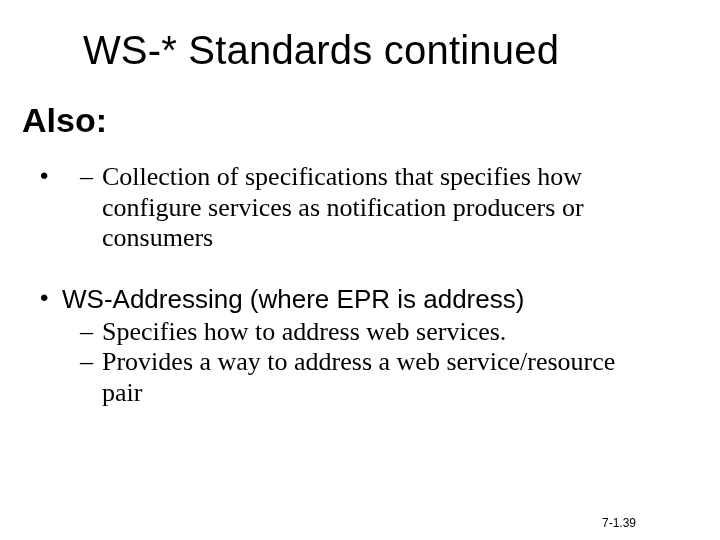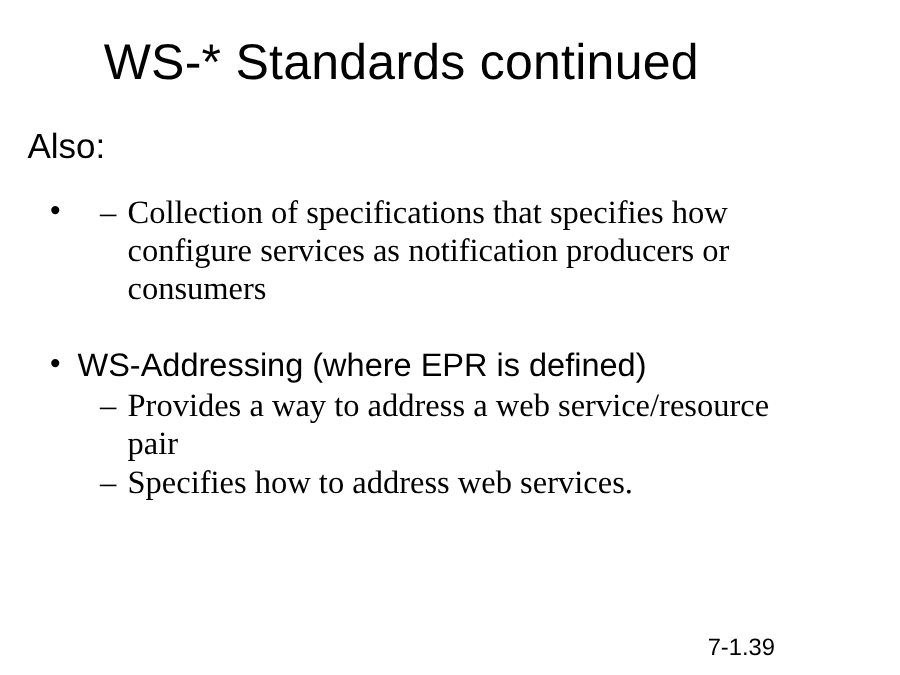--- a/index.html
+++ b/index.html
@@ -21,22 +21,23 @@
     padding: 28px 22px 0 22px;
   }
   .title {
     text-align: center;
     font-size: 40px;
     font-weight: 400;
     margin: 0 0 28px 0;
     letter-spacing: 0.2px;
   }
   .intro {
-    font-size: 28px;
+    font-size: 34px;
     margin: 0 0 22px 0;
+    font-weight: bold;
   }
   ul.level1 {
     list-style: none;
     margin: 0;
     padding: 0 0 0 18px;
     font-size: 26px;
     line-height: 1.18;
   }
   ul.level1 > li {
     position: relative;
@@ -62,23 +63,23 @@
     font-family: Liberation Serif, serif;
   }
   ul.level2 > li::before {
     content: "–";
     position: absolute;
     left: 0;
     top: 0;
   }
   .footer {
     position: absolute;
-    right: 22px;
+    right: 6px;
     bottom: 10px;
-    font-size: 19px;
+    font-size: 12px;
   }
 </style>
 </head>
 <body>
 
 <div class="slide">
 
   <h1 class="title">WS-* Standards continued</h1>
 
   <div class="intro">Also:</div>
@@ -87,27 +88,27 @@
 
     <li>
       <ul class="level2">
         <li>
           <span>Collection of specifications that specifies how configure services as notification producers or consumers</span>
         </li>
       </ul>
     </li>
 
     <li>
-      <span>WS-Addressing  (where EPR is defined)</span>
+      <span>WS-Addressing  (where EPR is address)</span>
       <ul class="level2">
         <li>
-          <span>Provides a way to address a web service/resource pair</span>
+          <span>Specifies how to address web services.</span>
         </li>
         <li>
-          <span>Specifies how to address web services.</span>
+          <span>Provides a way to address a web service/resource pair</span>
         </li>
       </ul>
     </li>
 
   </ul>
 
   <div class="footer">7-1.39</div>
 
 </div>
 

